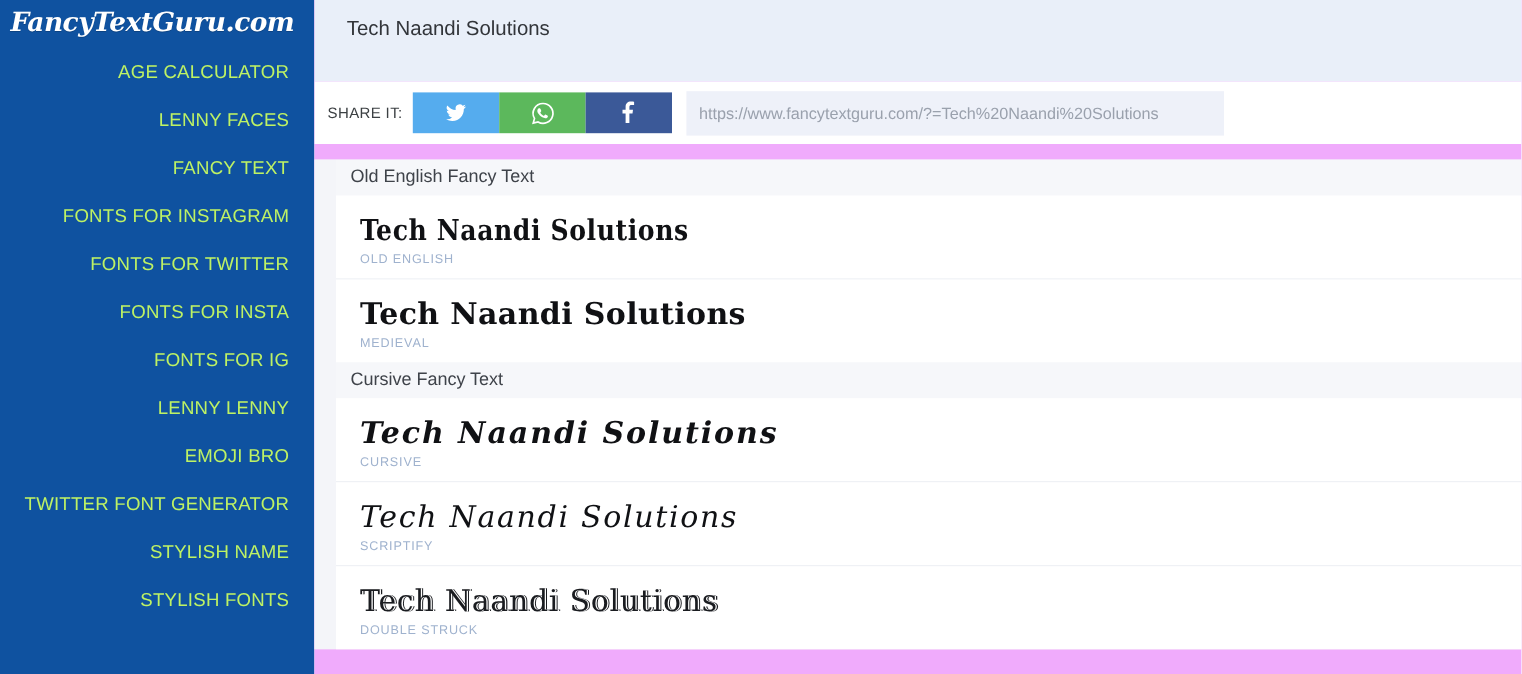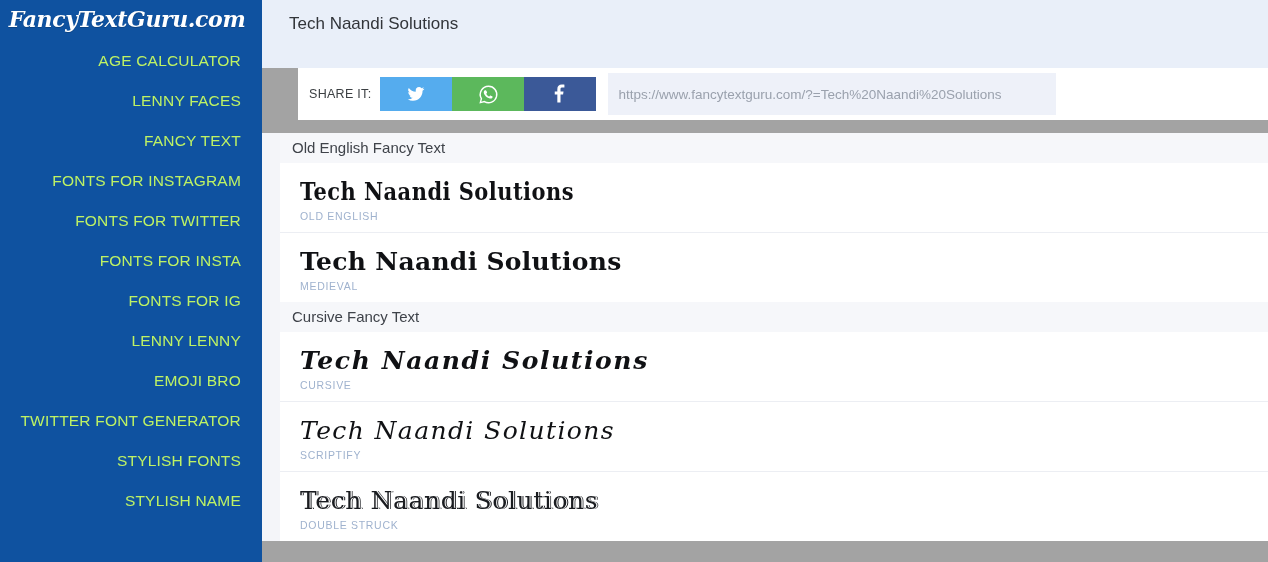--- a/index.html
+++ b/index.html
@@ -64,21 +64,21 @@
     overflow: hidden;
     text-decoration: none;
     cursor: pointer;
   }
 
   
   .main {
     flex: 1;
     height: 562px;
     position: relative;
-    background: #a3a3a3;
+    background: #f0abfc;
     overflow: hidden;
   }
 
   
   .input-wrap {
     background: #e9eff9;
     height: 68px;
     padding: 13px 0 0 27px;
   }
   .fancy-input {
@@ -95,21 +95,20 @@
     overflow: hidden;
   }
 
   
   .share-row {
     height: 52px;
     background: #ffffff;
     display: flex;
     align-items: center;
     padding-left: 11px;
-    margin-left: 36px;
   }
   .share-label {
     font-size: 12.5px;
     color: #3c4043;
     letter-spacing: 0.3px;
     margin-right: 9px;
     white-space: nowrap;
   }
   .share-btn {
     width: 72px;
@@ -122,21 +121,21 @@
   }
   .share-btn svg { display: block; }
   .sb-twitter  { background: #55acee; }
   .sb-whatsapp { background: #5cb85c; }
   .sb-facebook { background: #3b5998; }
 
   .share-url {
     margin-left: 12px;
     flex: 1;
     max-width: 448px;
-    height: 42px;
+    height: 37px;
     background: #eef1f9;
     border: none;
     outline: none;
     padding: 0 10px;
     font-family: "Liberation Sans", sans-serif;
     font-size: 13.5px;
     color: #9aa1ad;
   }
 
   
@@ -239,22 +238,22 @@
         <a class="nav-item">AGE CALCULATOR</a>
         <a class="nav-item">LENNY FACES</a>
         <a class="nav-item">FANCY TEXT</a>
         <a class="nav-item">FONTS FOR INSTAGRAM</a>
         <a class="nav-item">FONTS FOR TWITTER</a>
         <a class="nav-item">FONTS FOR INSTA</a>
         <a class="nav-item">FONTS FOR IG</a>
         <a class="nav-item">LENNY LENNY</a>
         <a class="nav-item">EMOJI BRO</a>
         <a class="nav-item">TWITTER FONT GENERATOR</a>
+        <a class="nav-item">STYLISH NAME</a>
         <a class="nav-item">STYLISH FONTS</a>
-        <a class="nav-item">STYLISH NAME</a>
       </nav>
   </aside>
 
   <section class="main">
 
     <div class="input-wrap">
       <textarea class="fancy-input" placeholder="Type your text here" style="">Tech Naandi Solutions</textarea>
     </div>
 
     <div class="share-row">

